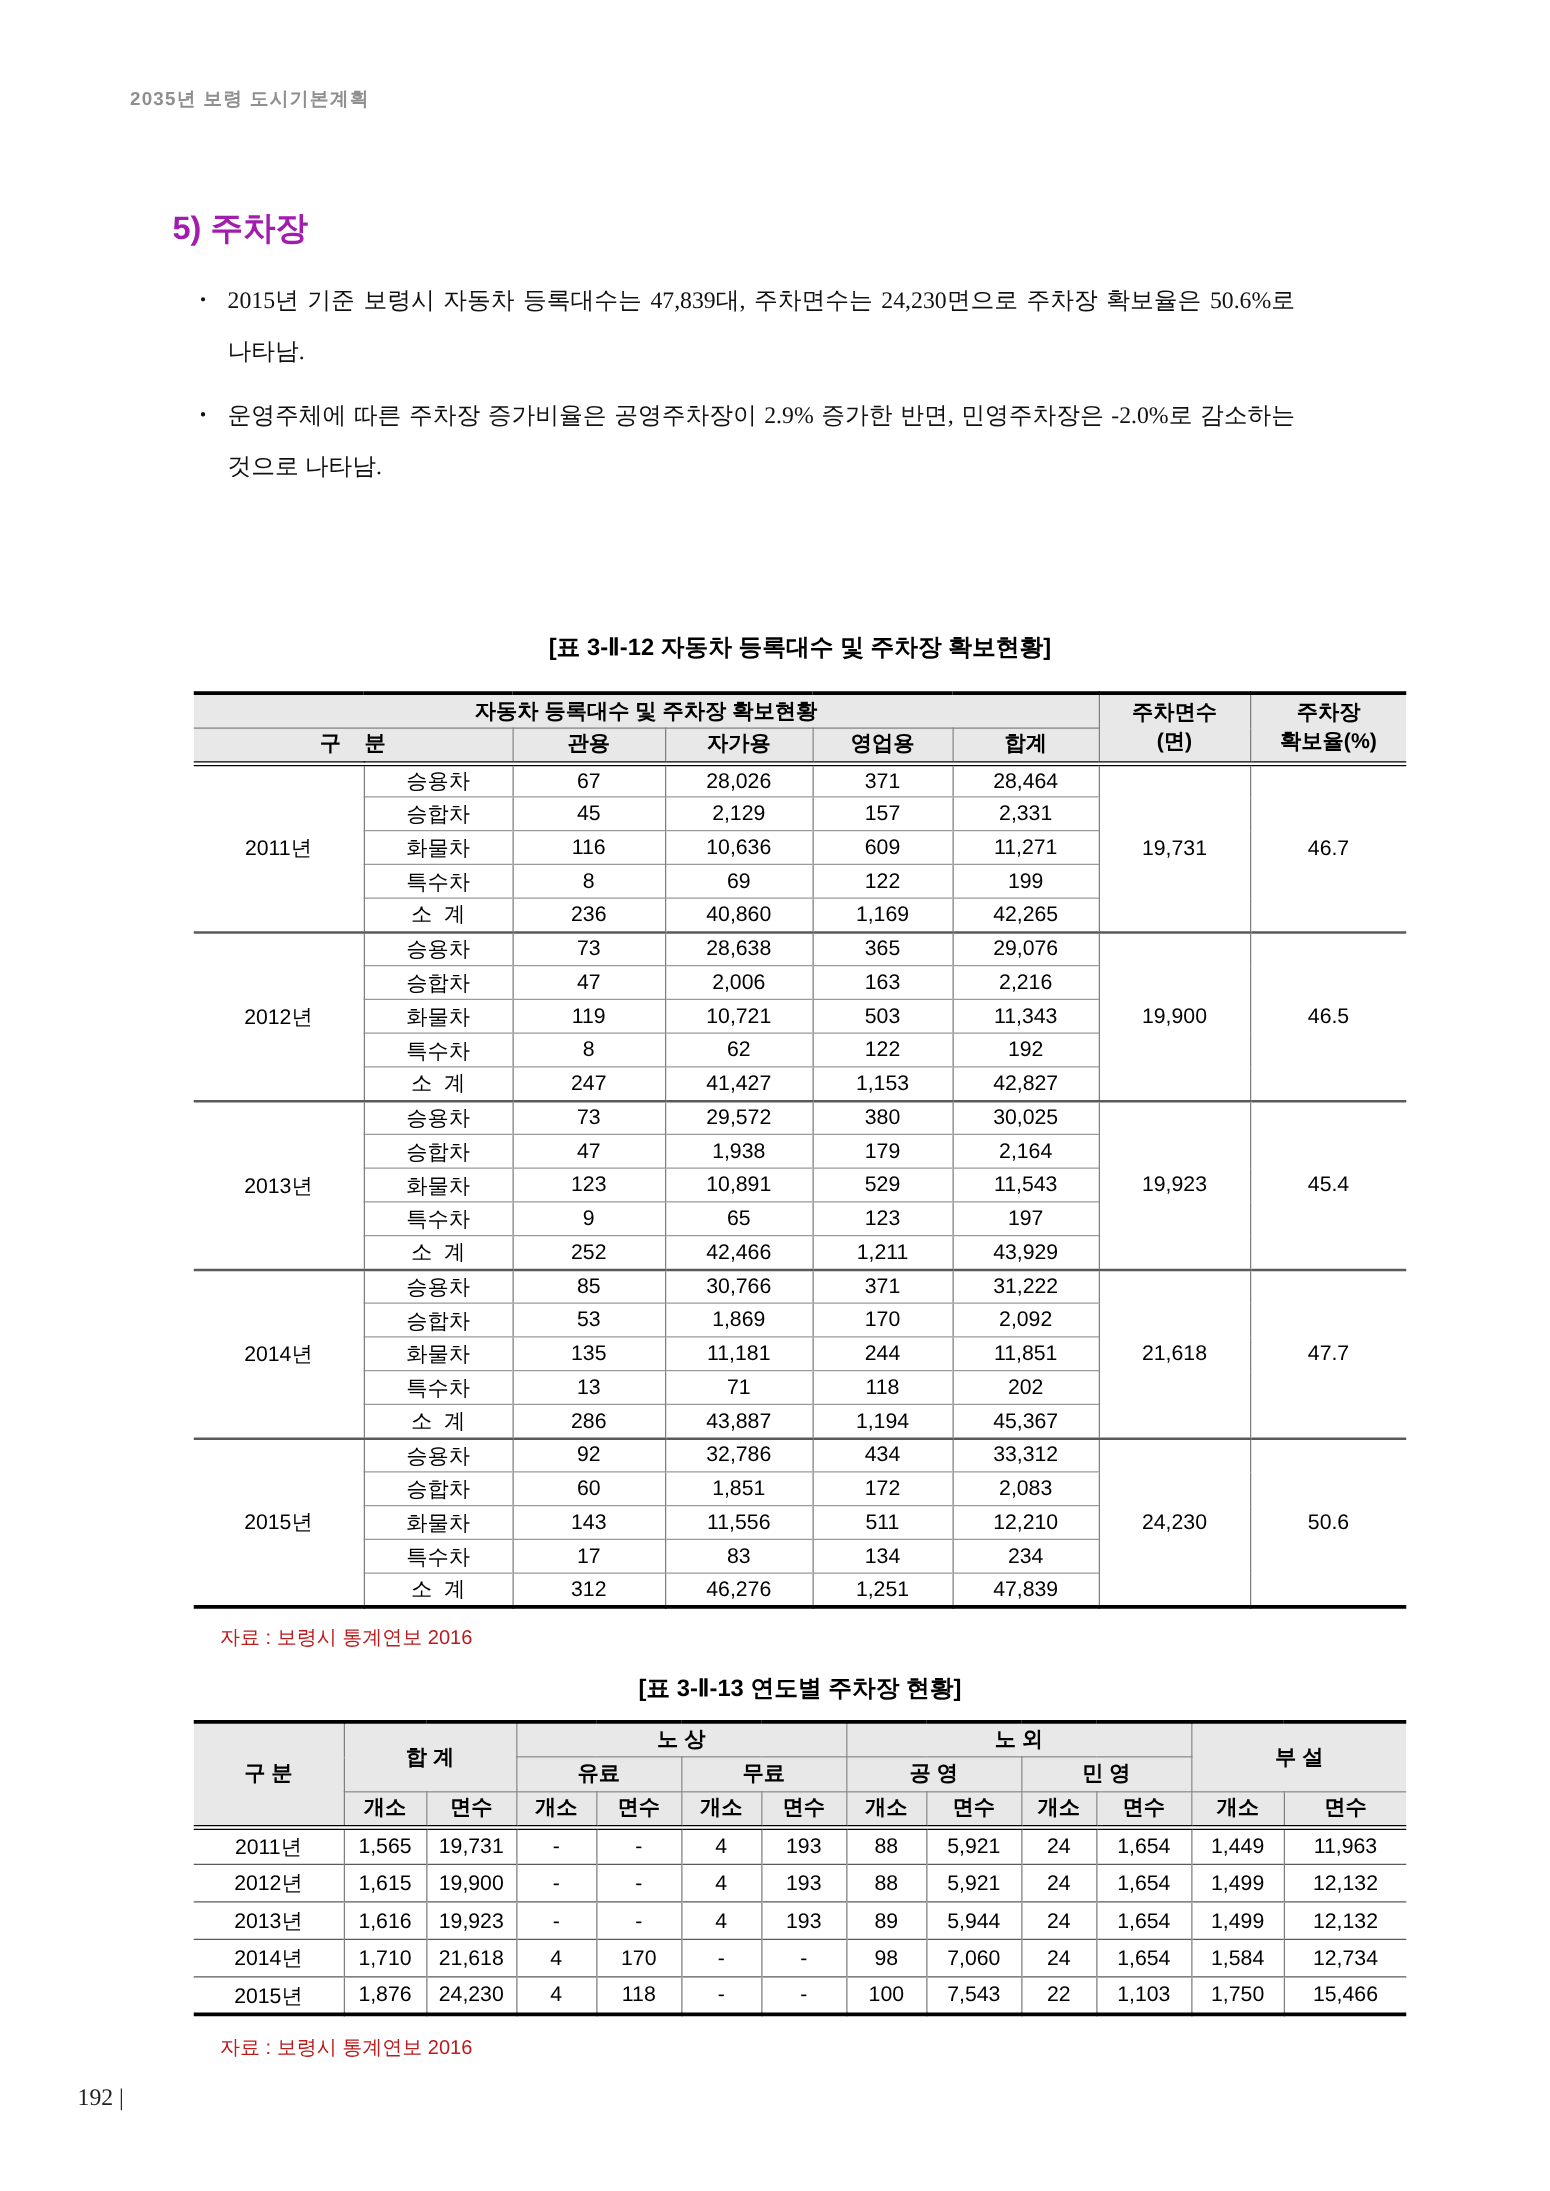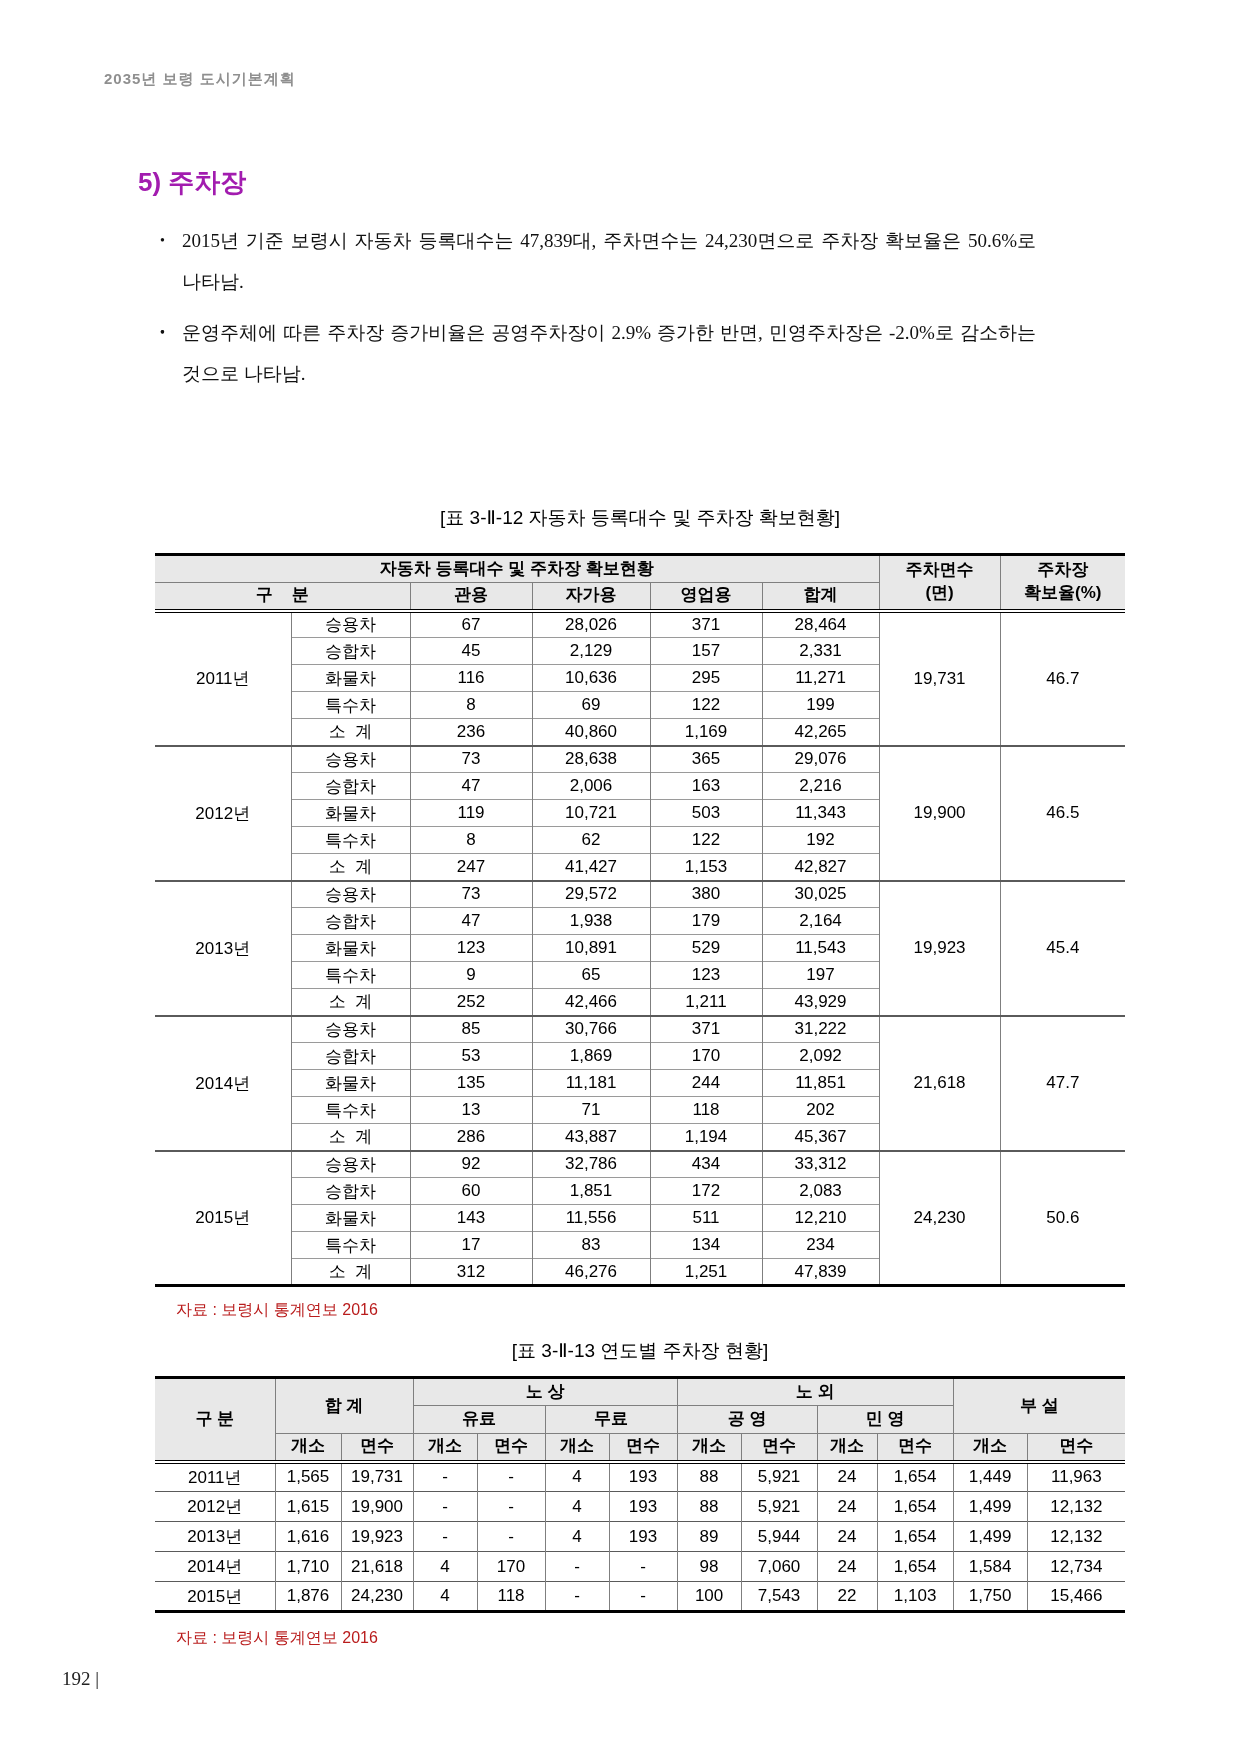--- a/index.html
+++ b/index.html
@@ -6,21 +6,21 @@
   body { background:#ffffff; font-family:"Liberation Sans", sans-serif; }
   .page { position:relative; width:1240px; height:1753px; background:#ffffff; overflow:hidden; }
 
   .doc-header { position:absolute; left:104px; top:70px; font-size:15px; font-weight:bold; color:#8f8f8f; letter-spacing:1px; }
   .section-title { position:absolute; left:138px; top:165px; font-size:26px; font-weight:bold; color:#a21caf; }
 
   .bullets { position:absolute; left:158px; top:220px; width:878px; font-family:"Liberation Serif", serif; font-size:19px; color:#111; }
   .bullet { position:relative; padding-left:24px; line-height:41px; margin-bottom:10px; text-align:justify; }
   .bullet .marker { position:absolute; left:2px; top:0; font-size:14px; }
 
-  .tbl-caption { position:absolute; width:970px; left:155px; text-align:center; font-size:19px; font-weight:normal; color:#000; }
+  .tbl-caption { position:absolute; width:970px; left:155px; text-align:center; font-size:19px; font-weight:bold; color:#000; }
   .caption1 { top:505px; }
   .caption2 { top:1338px; }
 
   table { border-collapse:collapse; table-layout:fixed; position:absolute; left:155px; width:970px;
           border-top:3px solid #000; border-bottom:3px solid #000; }
   #t1 { top:553px; }
   #t2 { top:1376px; }
 
   th, td { text-align:center; vertical-align:middle; overflow:hidden; padding:0 2px; }
   thead th { background:#e8e8e8; font-weight:bold; font-size:17px; line-height:1.35;
@@ -114,21 +114,21 @@
           <td class="label">승합차</td>
           <td class="num">45</td>
           <td class="num">2,129</td>
           <td class="num">157</td>
           <td class="num">2,331</td>
         </tr>
         <tr>
           <td class="label">화물차</td>
           <td class="num">116</td>
           <td class="num">10,636</td>
-          <td class="num">295</td>
+          <td class="num">609</td>
           <td class="num">11,271</td>
         </tr>
         <tr>
           <td class="label">특수차</td>
           <td class="num">8</td>
           <td class="num">69</td>
           <td class="num">122</td>
           <td class="num">199</td>
         </tr>
         <tr>

